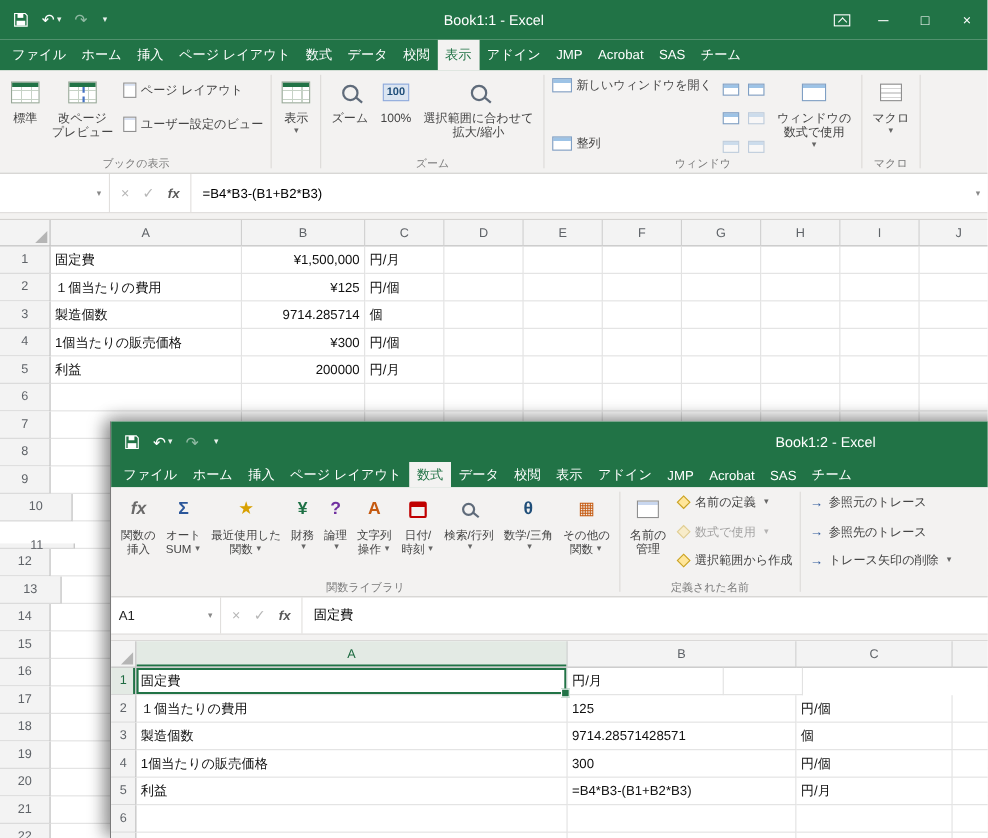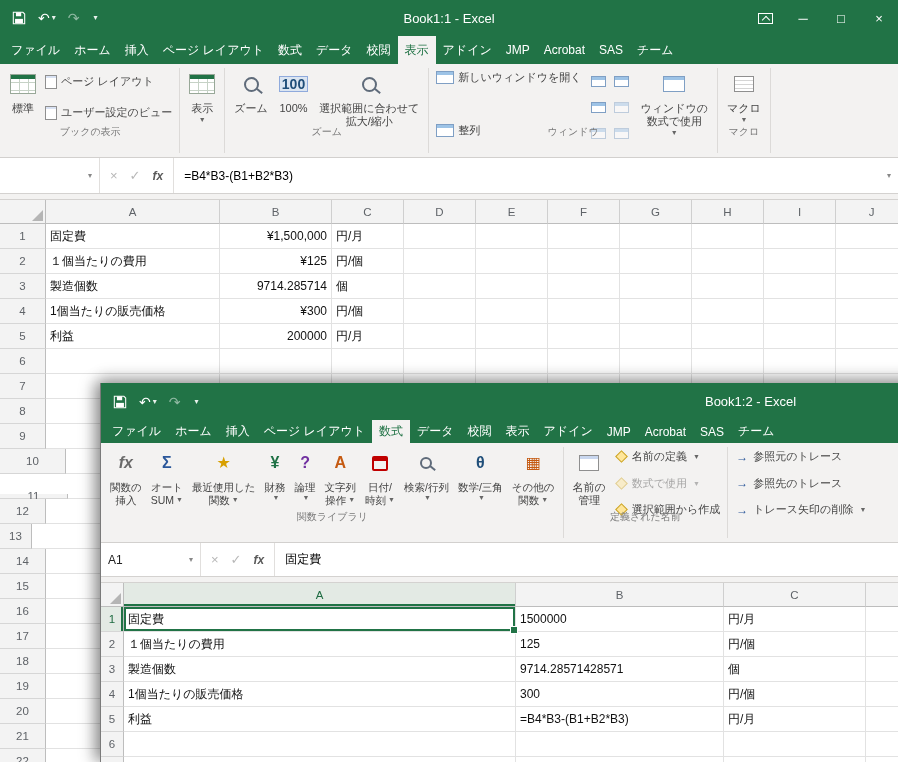--- a/index.html
+++ b/index.html
@@ -32,42 +32,42 @@
 .tab.active{background:#f3f2f1;color:#217346}
 .tab-extras{margin-left:auto;display:flex;align-items:stretch;padding-right:6px}
 .tab-extras .tab{gap:4px;font-size:11.5px}
 .svgic{display:inline-flex;align-items:center}
 
 .ribbon{background:#f3f2f1;border-bottom:1px solid #d2d0ce;display:flex;align-items:stretch;padding:0 2px;position:relative}
 #window1 .ribbon{height:94px}
 #window2 .ribbon{height:100px}
 .rgroup{position:relative;display:flex;padding:2px 3px 15px}
 .rbody{display:flex;align-items:flex-start;gap:1px}
-.glabel{position:absolute;left:0;right:0;bottom:18px;text-align:center;font-size:10px;color:#7a7a7a;white-space:nowrap;overflow:hidden}
+.glabel{position:absolute;left:0;right:0;bottom:1px;text-align:center;font-size:10px;color:#7a7a7a;white-space:nowrap;overflow:hidden}
 .rsep{width:1px;background:#dcdad8;margin:4px 1px}
 .bigbtn{display:flex;flex-direction:column;align-items:center;padding:3px 5px;font-size:11px;line-height:1.2;color:#444;text-align:center;white-space:nowrap;cursor:default}
 .bigbtn .ic{height:30px;display:flex;align-items:center;justify-content:center;margin-bottom:3px}
 .smallbtn{display:flex;align-items:center;gap:4px;font-size:11px;color:#444;padding:2px 3px;white-space:nowrap}
 .smallbtn.disabled,.disabled{opacity:.45}
 .vstack{display:flex;flex-direction:column}
 .vstack.gap{justify-content:space-between;height:76px;padding:2px 0}
 .chev{font-size:7px;color:#666;margin-top:1px}
 .chev.sm{margin-top:0;margin-left:2px}
 
 .i-sheet{width:26px;height:20px;border:1px solid #98a898;background-color:#fff;background-image:
   linear-gradient(#217346 0 4px,rgba(0,0,0,0) 4px),
   repeating-linear-gradient(to bottom,rgba(0,0,0,0) 0 7px,#c6d2c6 7px 8px),
   repeating-linear-gradient(to right,rgba(0,0,0,0) 0 8px,#c6d2c6 8px 9px)}
 .i-sheet.pb{position:relative}
 .i-sheet.pb::after{content:'';position:absolute;left:12px;top:4px;bottom:0;border-left:2px dashed #4472c4}
 .i-page{width:12px;height:14px;border:1px solid #8f8f8f;background:#fff;box-shadow:inset 0 2px 0 #d9e2f3;flex:0 0 auto}
 .mk-mag,.css-mag{width:12px;height:12px;border:2px solid #5f6b7a;border-radius:50%;position:relative;display:inline-block}
 .mk-mag::after,.css-mag::after{content:'';position:absolute;width:7px;height:2px;background:#5f6b7a;right:-6px;bottom:-2px;transform:rotate(40deg)}
 .css-mag.big{width:15px;height:15px}
-.i-100{min-width:24px;height:16px;background:#dbe5f1;border:1px solid #8faadc;color:#1f4e79;font-size:14px;font-weight:bold;display:flex;align-items:center;justify-content:center;padding:0 2px}
+.i-100{min-width:24px;height:16px;background:#dbe5f1;border:1px solid #8faadc;color:#1f4e79;font-size:10px;font-weight:bold;display:flex;align-items:center;justify-content:center;padding:0 2px}
 .i-win{width:18px;height:13px;border:1px solid #7f9fc4;background:linear-gradient(#9dc3e6 0 3px,#fff 3px);display:inline-block;flex:0 0 auto}
 .i-win.big{width:22px;height:16px}
 .icon-grid{display:grid;grid-template-columns:22px 22px;grid-auto-rows:25px;gap:1px;padding:3px 2px;align-content:start}
 .tinybtn{display:flex;align-items:center;justify-content:center}
 .tinybtn .i-win{width:15px;height:11px}
 .i-macro{width:20px;height:16px;border:1px solid #8f8f8f;background:repeating-linear-gradient(to bottom,#fff 0 3px,#d5d5d5 3px 4px)}
 
 .fn-ic{font-size:16px;font-weight:bold;font-style:normal;display:flex;align-items:center;justify-content:center}
 .fn-ic.fx-style{font-style:italic}
 .mk-cal{width:16px;height:15px;border:2px solid currentColor;border-top-width:5px;border-radius:2px;display:inline-block}
@@ -185,20 +185,27 @@
 
     <div class="ribbon">
       <div class="rgroup">
         <div class="rbody">
           <div class="bigbtn">
             <span class="ic">
                 <span class="i-sheet"></span>
               </span>
             <span>標準</span>
           </div>
+          <div class="bigbtn">
+            <span class="ic">
+                <span class="i-sheet pb"></span>
+              </span>
+            <span>改ページ</span>
+            <span>プレビュー</span>
+          </div>
           <div class="vstack" style="padding-top:6px;gap:12px">
             <div class="smallbtn">
               <span class="i-page"></span>
               <span>ページ レイアウト</span>
             </div>
             <div class="smallbtn">
               <span class="i-page"></span>
               <span>ユーザー設定のビュー</span>
             </div>
           </div>
@@ -489,21 +496,21 @@
           <div class="cell" style="width: 72px;"></div>
           <div class="cell" style="width: 72px;"></div>
           <div class="cell" style="width: 72px;"></div>
           <div class="cell" style="width: 72px;"></div>
           <div class="cell" style="width: 72px;"></div>
           <div class="cell" style="width: 72px;"></div>
           <div class="cell" style="width: 72px;"></div>
           <div class="cell" style="width: 72px;"></div>
         </div>
         <div class="grid-row">
-          <div class="row-header" style="width: 32px;">13</div>
+          <div class="row-header" style="width: 56px;">13</div>
           <div class="cell" style="width: 174px;"></div>
           <div class="cell" style="width: 112px;"></div>
           <div class="cell" style="width: 72px;"></div>
           <div class="cell" style="width: 72px;"></div>
           <div class="cell" style="width: 72px;"></div>
           <div class="cell" style="width: 72px;"></div>
           <div class="cell" style="width: 72px;"></div>
           <div class="cell" style="width: 72px;"></div>
           <div class="cell" style="width: 72px;"></div>
           <div class="cell" style="width: 72px;"></div>
@@ -879,21 +886,20 @@
             <div class="corner-tri"></div>
           </div>
           <div class="col-header sel" style="width: 392px;">A</div>
           <div class="col-header" style="width: 208px;">B</div>
           <div class="col-header" style="width: 142px;">C</div>
           <div class="col-header" style="width: 72px;">D</div>
         </div>
         <div class="grid-row">
           <div class="row-header sel" style="width: 23px;">1</div>
           <div class="cell sel-cell" style="width: 392px;">固定費</div>
-          <div class="cell" style="width: 208px;">1500000</div>
           <div class="cell" style="width: 142px;">円/月</div>
           <div class="cell" style="width: 72px;"></div>
         </div>
         <div class="grid-row">
           <div class="row-header" style="width: 23px;">2</div>
           <div class="cell" style="width: 392px;">１個当たりの費用</div>
           <div class="cell" style="width: 208px;">125</div>
           <div class="cell" style="width: 142px;">円/個</div>
           <div class="cell" style="width: 72px;"></div>
         </div>

